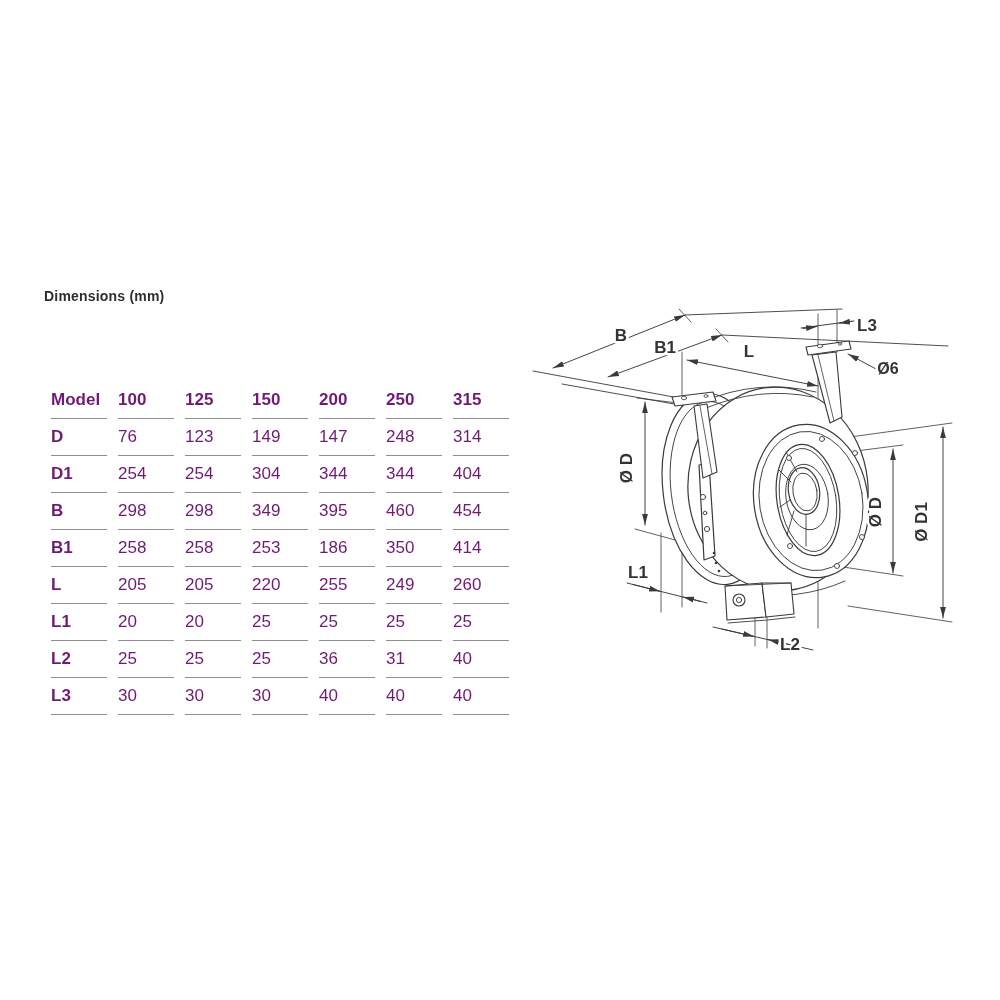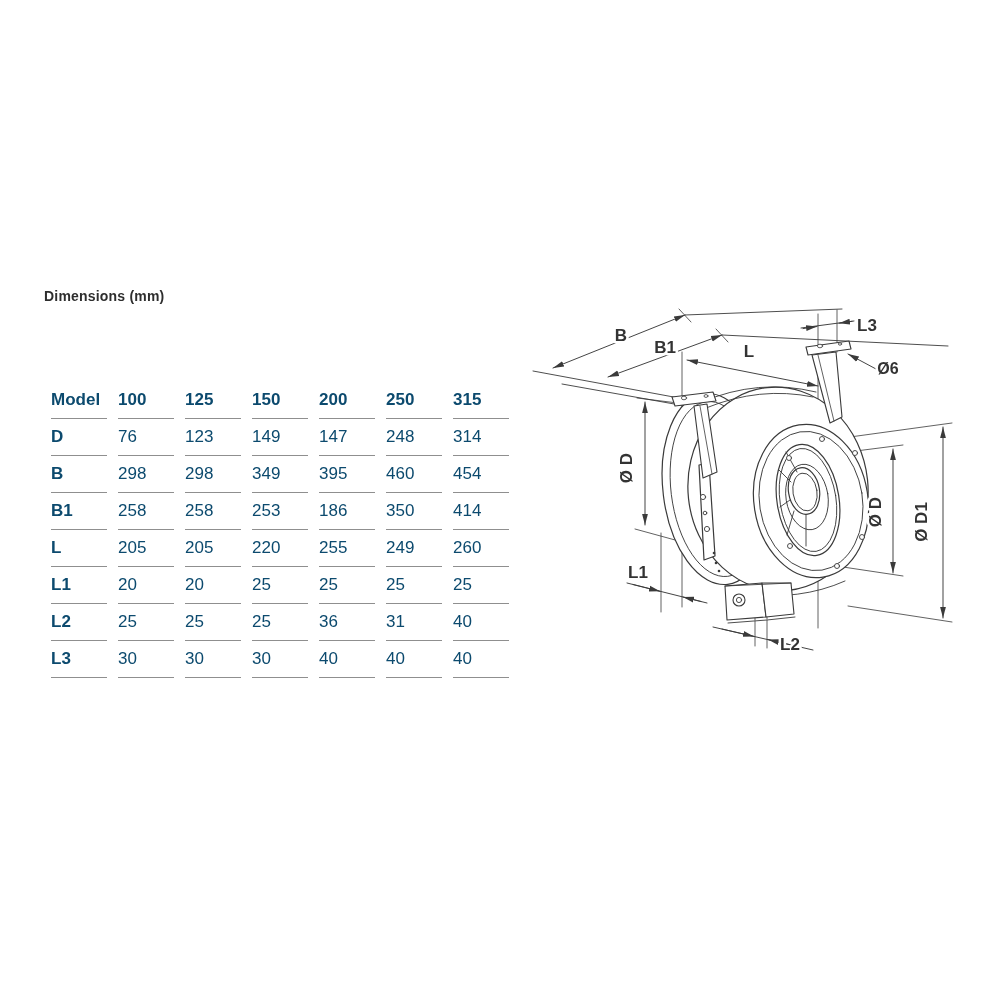--- a/index.html
+++ b/index.html
@@ -1,21 +1,21 @@
 <!DOCTYPE html>
 <html><head>
 <meta charset="utf-8">
 <style>
   html,body{margin:0;padding:0;background:#fff;}
   .canvas{position:relative;width:1000px;height:1000px;background:#ffffff;overflow:hidden;
           font-family:"Liberation Sans",sans-serif;color:#333;}
   .page-title{position:absolute;left:44px;top:288px;font-size:14px;font-weight:700;
               letter-spacing:.2px;color:#2e2e2e;}
   table.dims{position:absolute;left:40px;top:382px;border-collapse:separate;border-spacing:11px 0;
-             font-size:17px;color:#0c4a6e;}
+             font-size:17px;color:#701a75;}
   table.dims td,table.dims th{border-bottom:1.5px solid #8f8f8f;padding:8px 2px 8px 0;
              text-align:left;vertical-align:middle;font-weight:400;min-width:54px;}
   table.dims th{font-weight:700;}
   table.dims td.rowlab{font-weight:700;min-width:48px;}
   svg text{font-family:"Liberation Sans",sans-serif;fill:#333;}
   .dimlab{font-size:17px;font-weight:700;paint-order:stroke;stroke:#fff;stroke-width:5px;}
   .dimlab-s{font-size:16px;font-weight:700;paint-order:stroke;stroke:#fff;stroke-width:5px;}
 </style>
 </head>
 <body>
@@ -36,20 +36,29 @@
       <th>315</th>
     </tr>
     <tr>
       <td class="rowlab">D</td>
       <td>76</td>
       <td>123</td>
       <td>149</td>
       <td>147</td>
       <td>248</td>
       <td>314</td>
+    </tr>
+    <tr>
+      <td class="rowlab">D1</td>
+      <td>254</td>
+      <td>254</td>
+      <td>304</td>
+      <td>344</td>
+      <td>344</td>
+      <td>404</td>
     </tr>
     <tr>
       <td class="rowlab">B</td>
       <td>298</td>
       <td>298</td>
       <td>349</td>
       <td>395</td>
       <td>460</td>
       <td>454</td>
     </tr>

